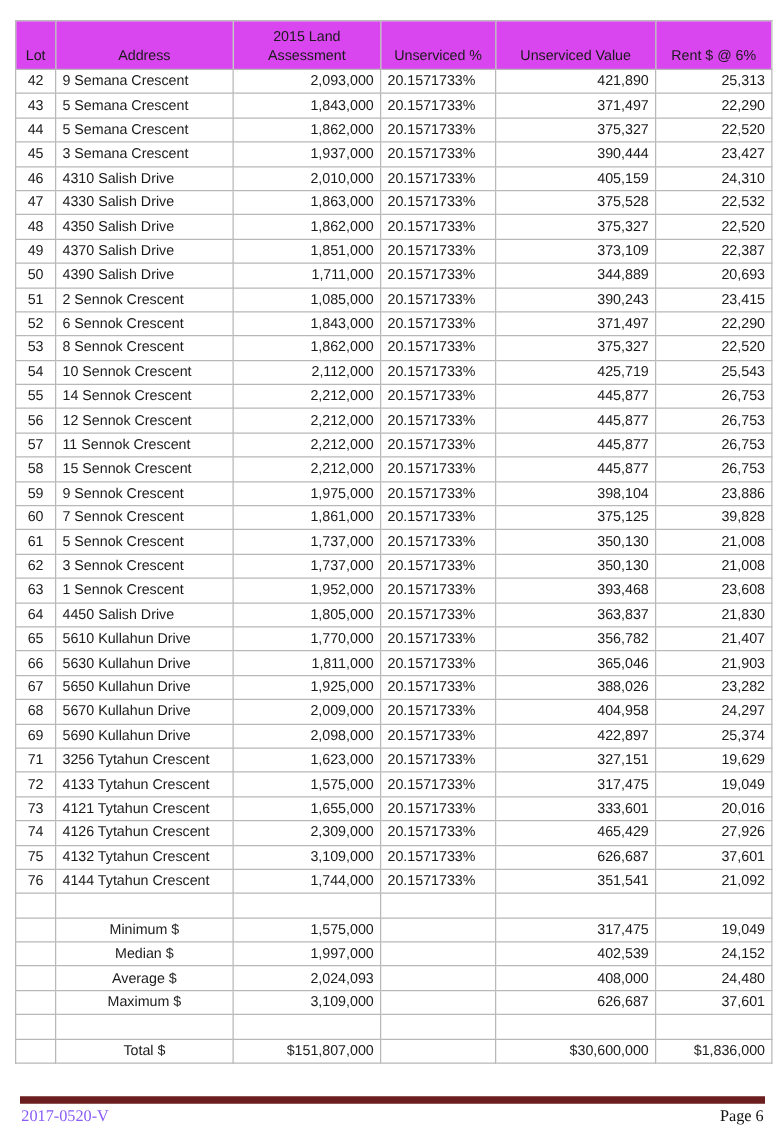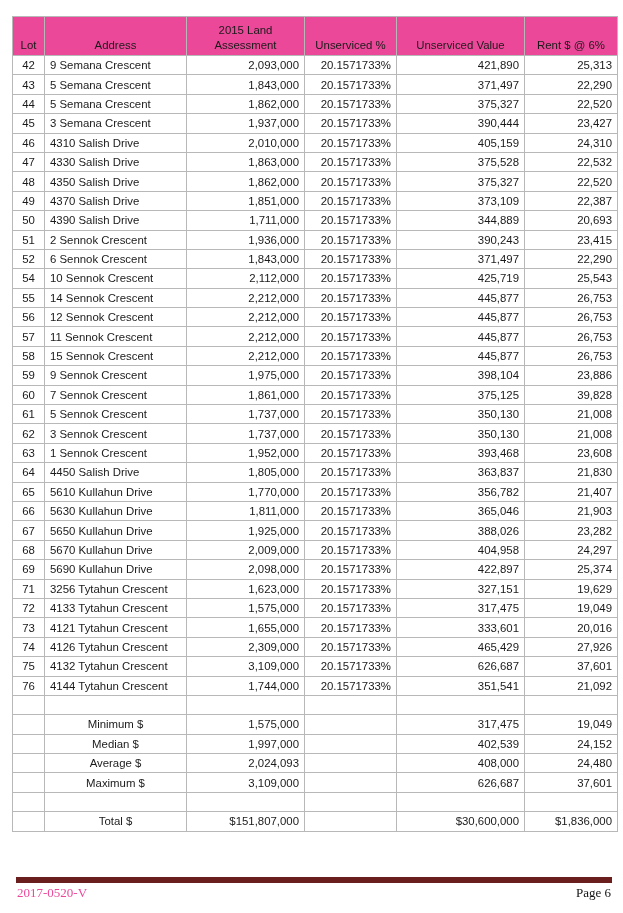--- a/index.html
+++ b/index.html
@@ -2,29 +2,29 @@
 <html><head>
 <meta charset="utf-8">
 <style>
   html, body { margin:0; padding:0; background:#ffffff; }
   body { width:623px; height:913px; position:relative; overflow:hidden;
          font-family:"Liberation Sans", "DejaVu Sans", sans-serif; color:#1a1a1a; }
   table.grid { position:absolute; left:12px; top:16px; border-collapse:collapse;
                font-size:11.4px; table-layout:fixed; width:605px; }
   table.grid th, table.grid td { border:1px solid #b8b8b8; padding:0 5px; height:18.4px;
                line-height:18px; white-space:nowrap; overflow:hidden; }
-  table.grid thead th { background:#ec4899; font-weight:normal; vertical-align:bottom;
+  table.grid thead th { background:#d946ef; font-weight:normal; vertical-align:bottom;
                padding-bottom:2px; line-height:15px; height:36px; text-align:center; }
   td.c { text-align:center; }
   td.r { text-align:right; }
   td.l { text-align:left; }
-  td.pct { text-align:right; padding-left:6px; }
+  td.pct { text-align:left; padding-left:6px; }
   .blank td { height:18.4px; }
   .footer-bar { position:absolute; left:16px; top:877px; width:596px; height:6px; background:#6b1e1e; }
-  .footer-left { position:absolute; left:17px; top:885px; font-family:"Liberation Serif", "DejaVu Serif", serif; font-size:13px; color:#ec4899; }
+  .footer-left { position:absolute; left:17px; top:885px; font-family:"Liberation Serif", "DejaVu Serif", serif; font-size:13px; color:#8b5cf6; }
   .footer-right { position:absolute; right:12px; top:885px; font-family:Liberation Serif, serif; font-size:13px; color:#111; }
 </style>
 </head>
 <body>
 
 <table class="grid">
   <colgroup>
     <col style="width:32px">
       <col style="width:142px">
       <col style="width:118px">
@@ -111,32 +111,40 @@
         <td class="c">50</td>
         <td class="l">4390 Salish Drive</td>
         <td class="r">1,711,000</td>
         <td class="pct">20.1571733%</td>
         <td class="r">344,889</td>
         <td class="r">20,693</td>
       </tr>
       <tr>
         <td class="c">51</td>
         <td class="l">2 Sennok Crescent</td>
-        <td class="r">1,936,000</td>
+        <td class="r">1,085,000</td>
         <td class="pct">20.1571733%</td>
         <td class="r">390,243</td>
         <td class="r">23,415</td>
       </tr>
       <tr>
         <td class="c">52</td>
         <td class="l">6 Sennok Crescent</td>
         <td class="r">1,843,000</td>
         <td class="pct">20.1571733%</td>
         <td class="r">371,497</td>
         <td class="r">22,290</td>
+      </tr>
+      <tr>
+        <td class="c">53</td>
+        <td class="l">8 Sennok Crescent</td>
+        <td class="r">1,862,000</td>
+        <td class="pct">20.1571733%</td>
+        <td class="r">375,327</td>
+        <td class="r">22,520</td>
       </tr>
       <tr>
         <td class="c">54</td>
         <td class="l">10 Sennok Crescent</td>
         <td class="r">2,112,000</td>
         <td class="pct">20.1571733%</td>
         <td class="r">425,719</td>
         <td class="r">25,543</td>
       </tr>
       <tr>

